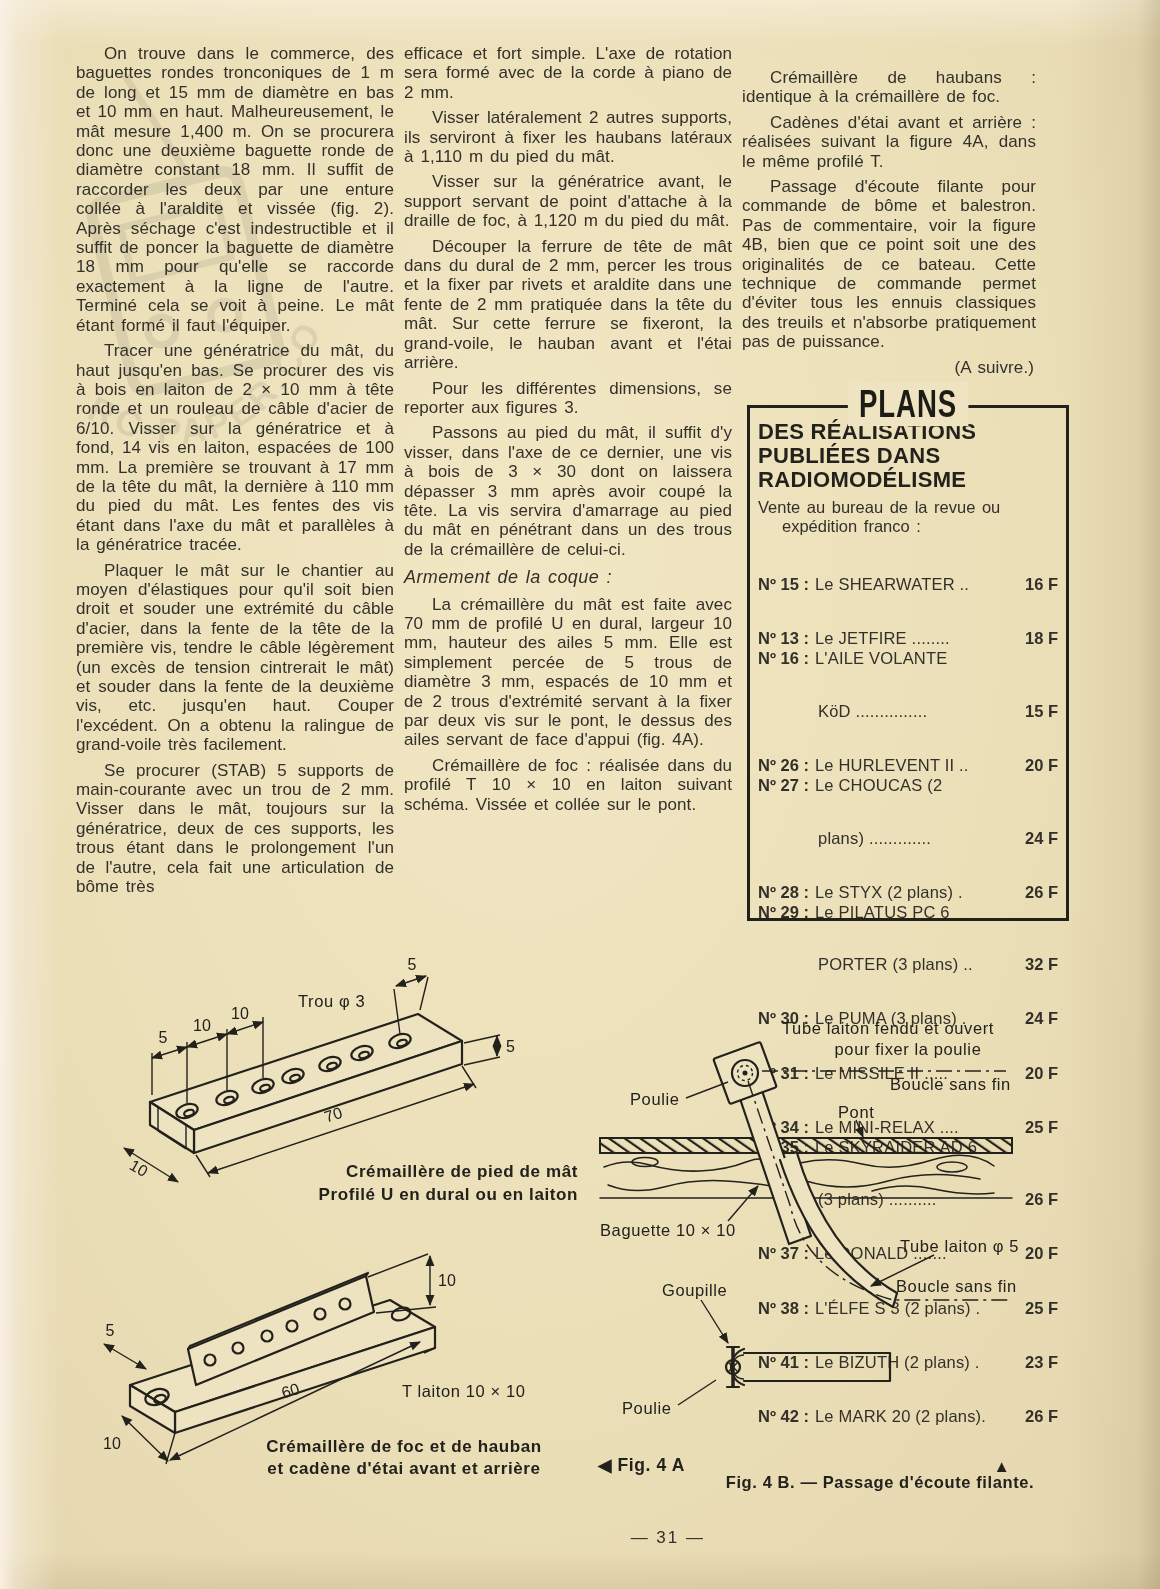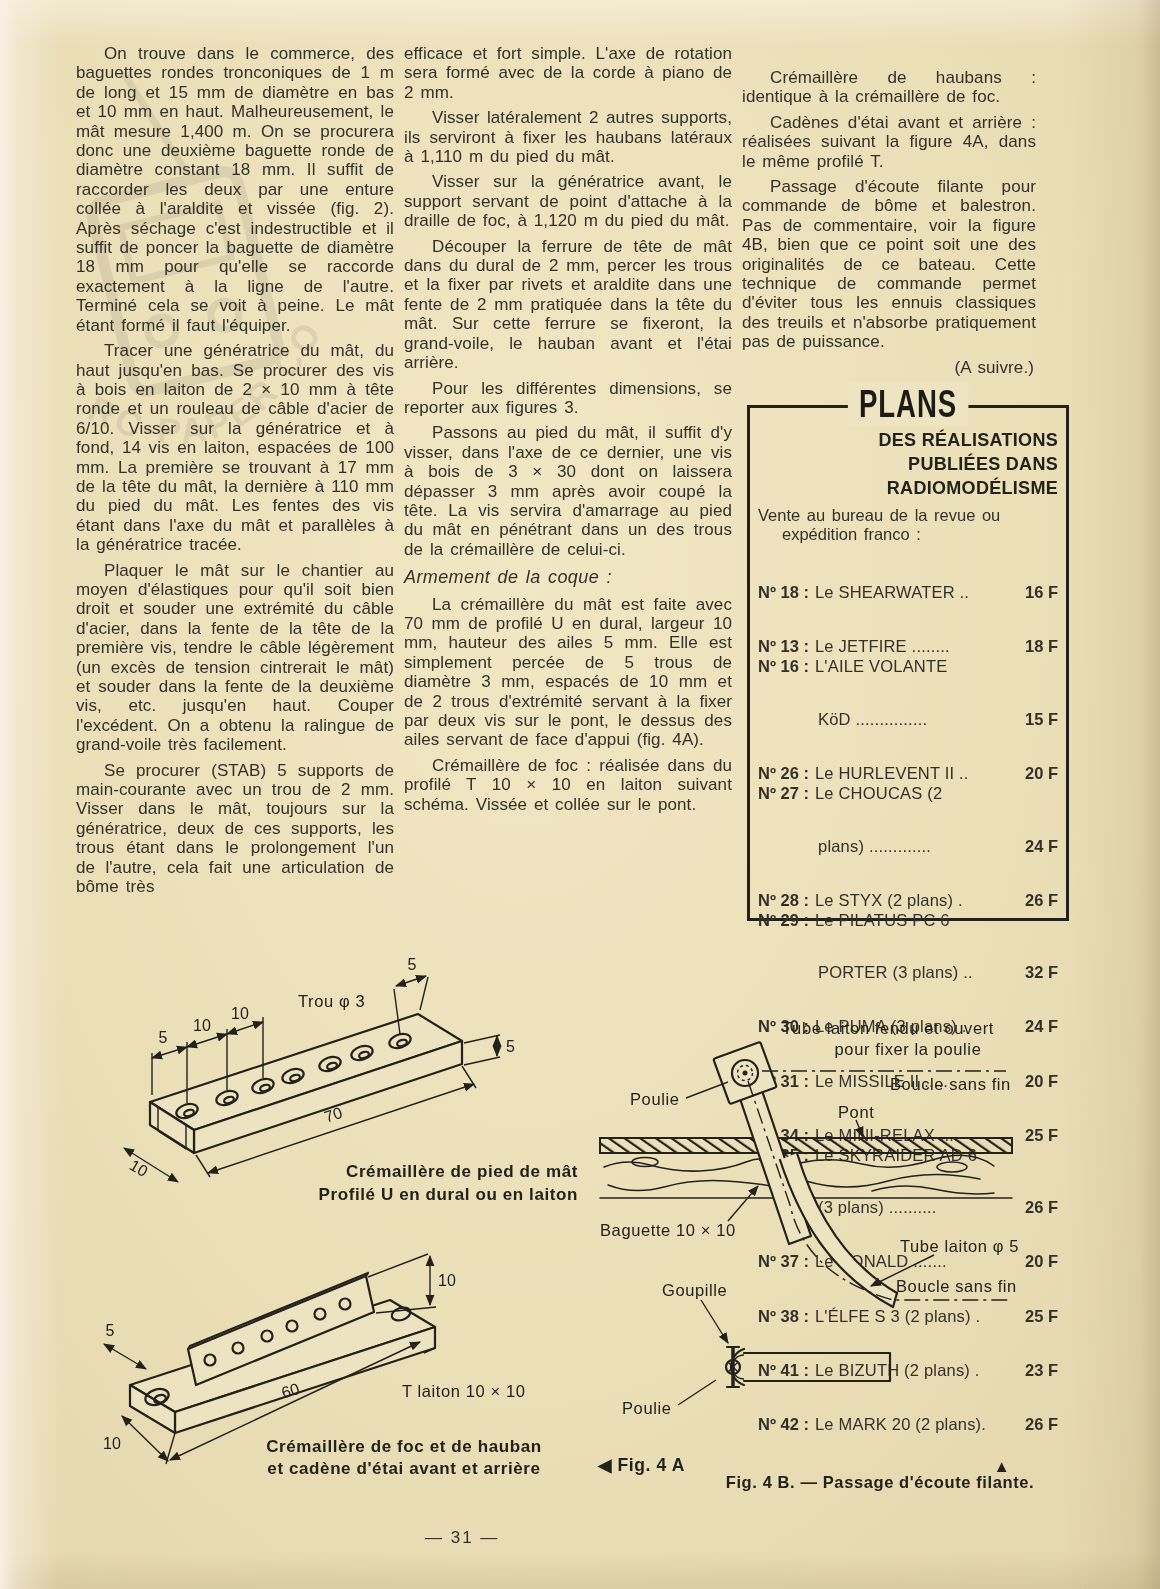--- a/index.html
+++ b/index.html
@@ -23,43 +23,43 @@
   .col3{left:742px; width:294px;margin-top:24px;}
   .no-indent p:first-child{text-indent:0;}
   .subhead{font-style:italic; font-weight:normal; font-size:18px; margin:9px 0 7px; letter-spacing:.4px;}
   .signoff{text-align:right; margin-top:3px; padding-right:2px;}
   .plans-box{position:absolute; left:747px; top:405px; width:322px; height:516px;
     border:3.5px solid #23211c; box-sizing:border-box; padding:0 8px;}
   .plans-banner{position:absolute; top:-21px; left:50%;
     transform:translateX(-50%) scale(.92,1.3); transform-origin:center;
     background:#eee4c1; padding:0 12px; font-weight:bold; font-size:30px;
     letter-spacing:1px; color:#1d1b16; white-space:nowrap;}
-  .plans-title{text-align:right; font-weight:bold; font-size:18px; line-height:24px;
-    margin-top:20px; letter-spacing:.3px; color:#23211c;}
+  .plans-title{text-align:left; font-weight:bold; font-size:22px; line-height:24px;
+    margin-top:12px; letter-spacing:.3px; color:#23211c;}
   .plans-intro{font-size:16.5px; line-height:19px; margin-top:6px;
     padding-left:24px; text-indent:-24px; word-spacing:2px;}
   .plans-list{margin-top:5px;}
   .plan-item{font-size:16.5px; line-height:18.6px; margin-bottom:1.5px;}
   .plan-row{display:flex; align-items:baseline;}
   .plan-num{font-weight:bold; white-space:nowrap;}
   .plan-name{flex:1; padding-left:6px; letter-spacing:.2px; white-space:nowrap; overflow:hidden;}
   .plan-row2 .plan-name{padding-left:60px;}
   .plan-price{font-weight:bold; white-space:nowrap; margin-left:4px;margin-top:34px;}
   .figures{position:absolute; left:0; top:955px;}
   .figures text{font-family:"Liberation Sans", sans-serif; fill:#23211c;
     font-size:16.5px; letter-spacing:.6px;}
   .figures .dim{font-size:16px; letter-spacing:0;}
   .figures .cap{font-weight:600; font-size:17px;}
   .figures .figmark{font-weight:bold; font-size:17.5px;}
   .ln{stroke:#23211c; stroke-width:2.2; fill:none; stroke-linejoin:round; stroke-linecap:round;}
   .lnf{stroke:#23211c; stroke-width:2.2; fill:#eee3c0; stroke-linejoin:round;}
   .thin{stroke:#23211c; stroke-width:1.4; fill:none;}
   .grain{stroke:#23211c; stroke-width:1.5; fill:none; stroke-linecap:round;}
   .page-number{position:absolute; top:1528px; left:425px; width:280px;
-    text-align:left; font-size:17px; letter-spacing:2px; color:#33302a;}
+    text-align:right; font-size:17px; letter-spacing:2px; color:#33302a;}
 </style>
 </head>
 <body>
 
 <div class="page">
 
   <div class="watermark">
     <svg viewBox="0 0 310 440" width="310" height="440">
       <line x1="150" y1="5" x2="190" y2="125" stroke="#6b6354" stroke-width="7"></line>
       <rect x="85" y="125" width="150" height="195" rx="14" fill="none" stroke="#6b6354" stroke-width="11"></rect>
@@ -109,21 +109,21 @@
     <div class="plans-banner">PLANS</div>
     <div class="plans-title">
       <div>DES RÉALISATIONS</div>
       <div>PUBLIÉES DANS</div>
       <div>RADIOMODÉLISME</div>
     </div>
     <div class="plans-intro">Vente au bureau de la revue ou expédition franco :</div>
     <div class="plans-list">
         <div class="plan-item">
           <div class="plan-row">
-            <span class="plan-num">Nº 18 :</span>
+            <span class="plan-num">Nº 15 :</span>
             <span class="plan-name">Le SHEARWATER ..</span>
             <span class="plan-price">16 F</span>
           </div>
         </div>
         <div class="plan-item">
           <div class="plan-row">
             <span class="plan-num">Nº 13 :</span>
             <span class="plan-name">Le JETFIRE ........</span>
             <span class="plan-price">18 F</span>
           </div>

